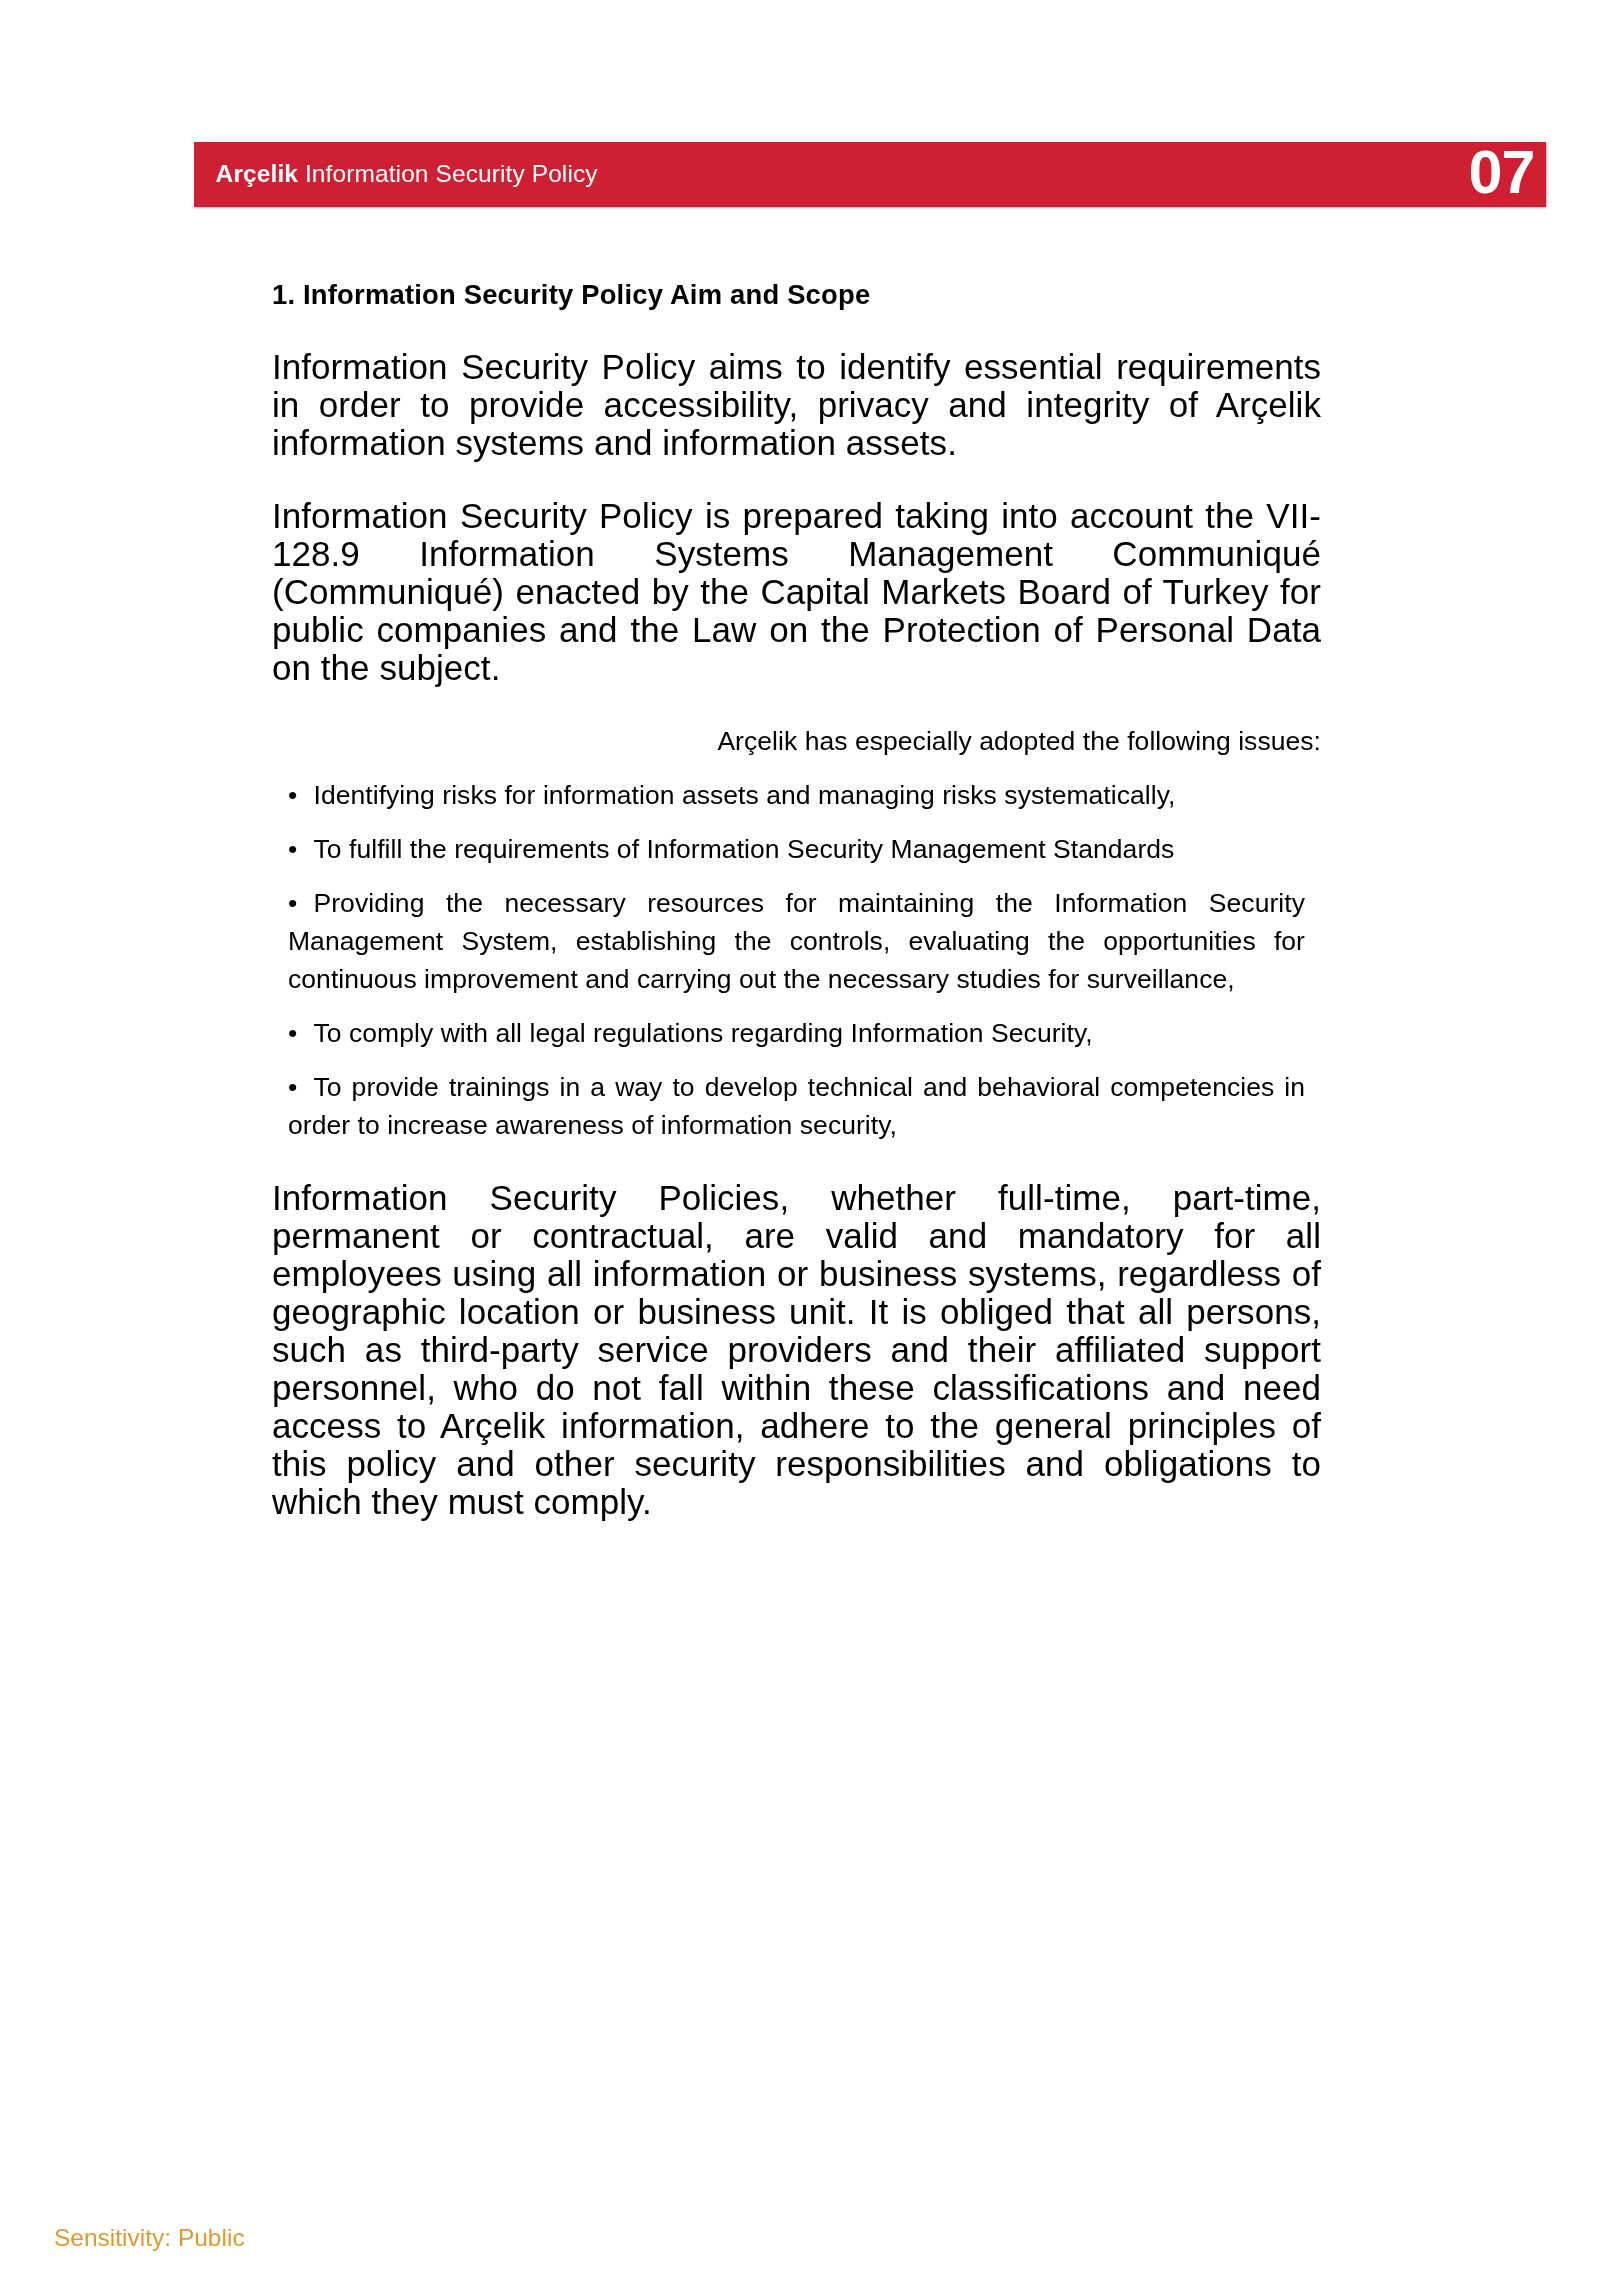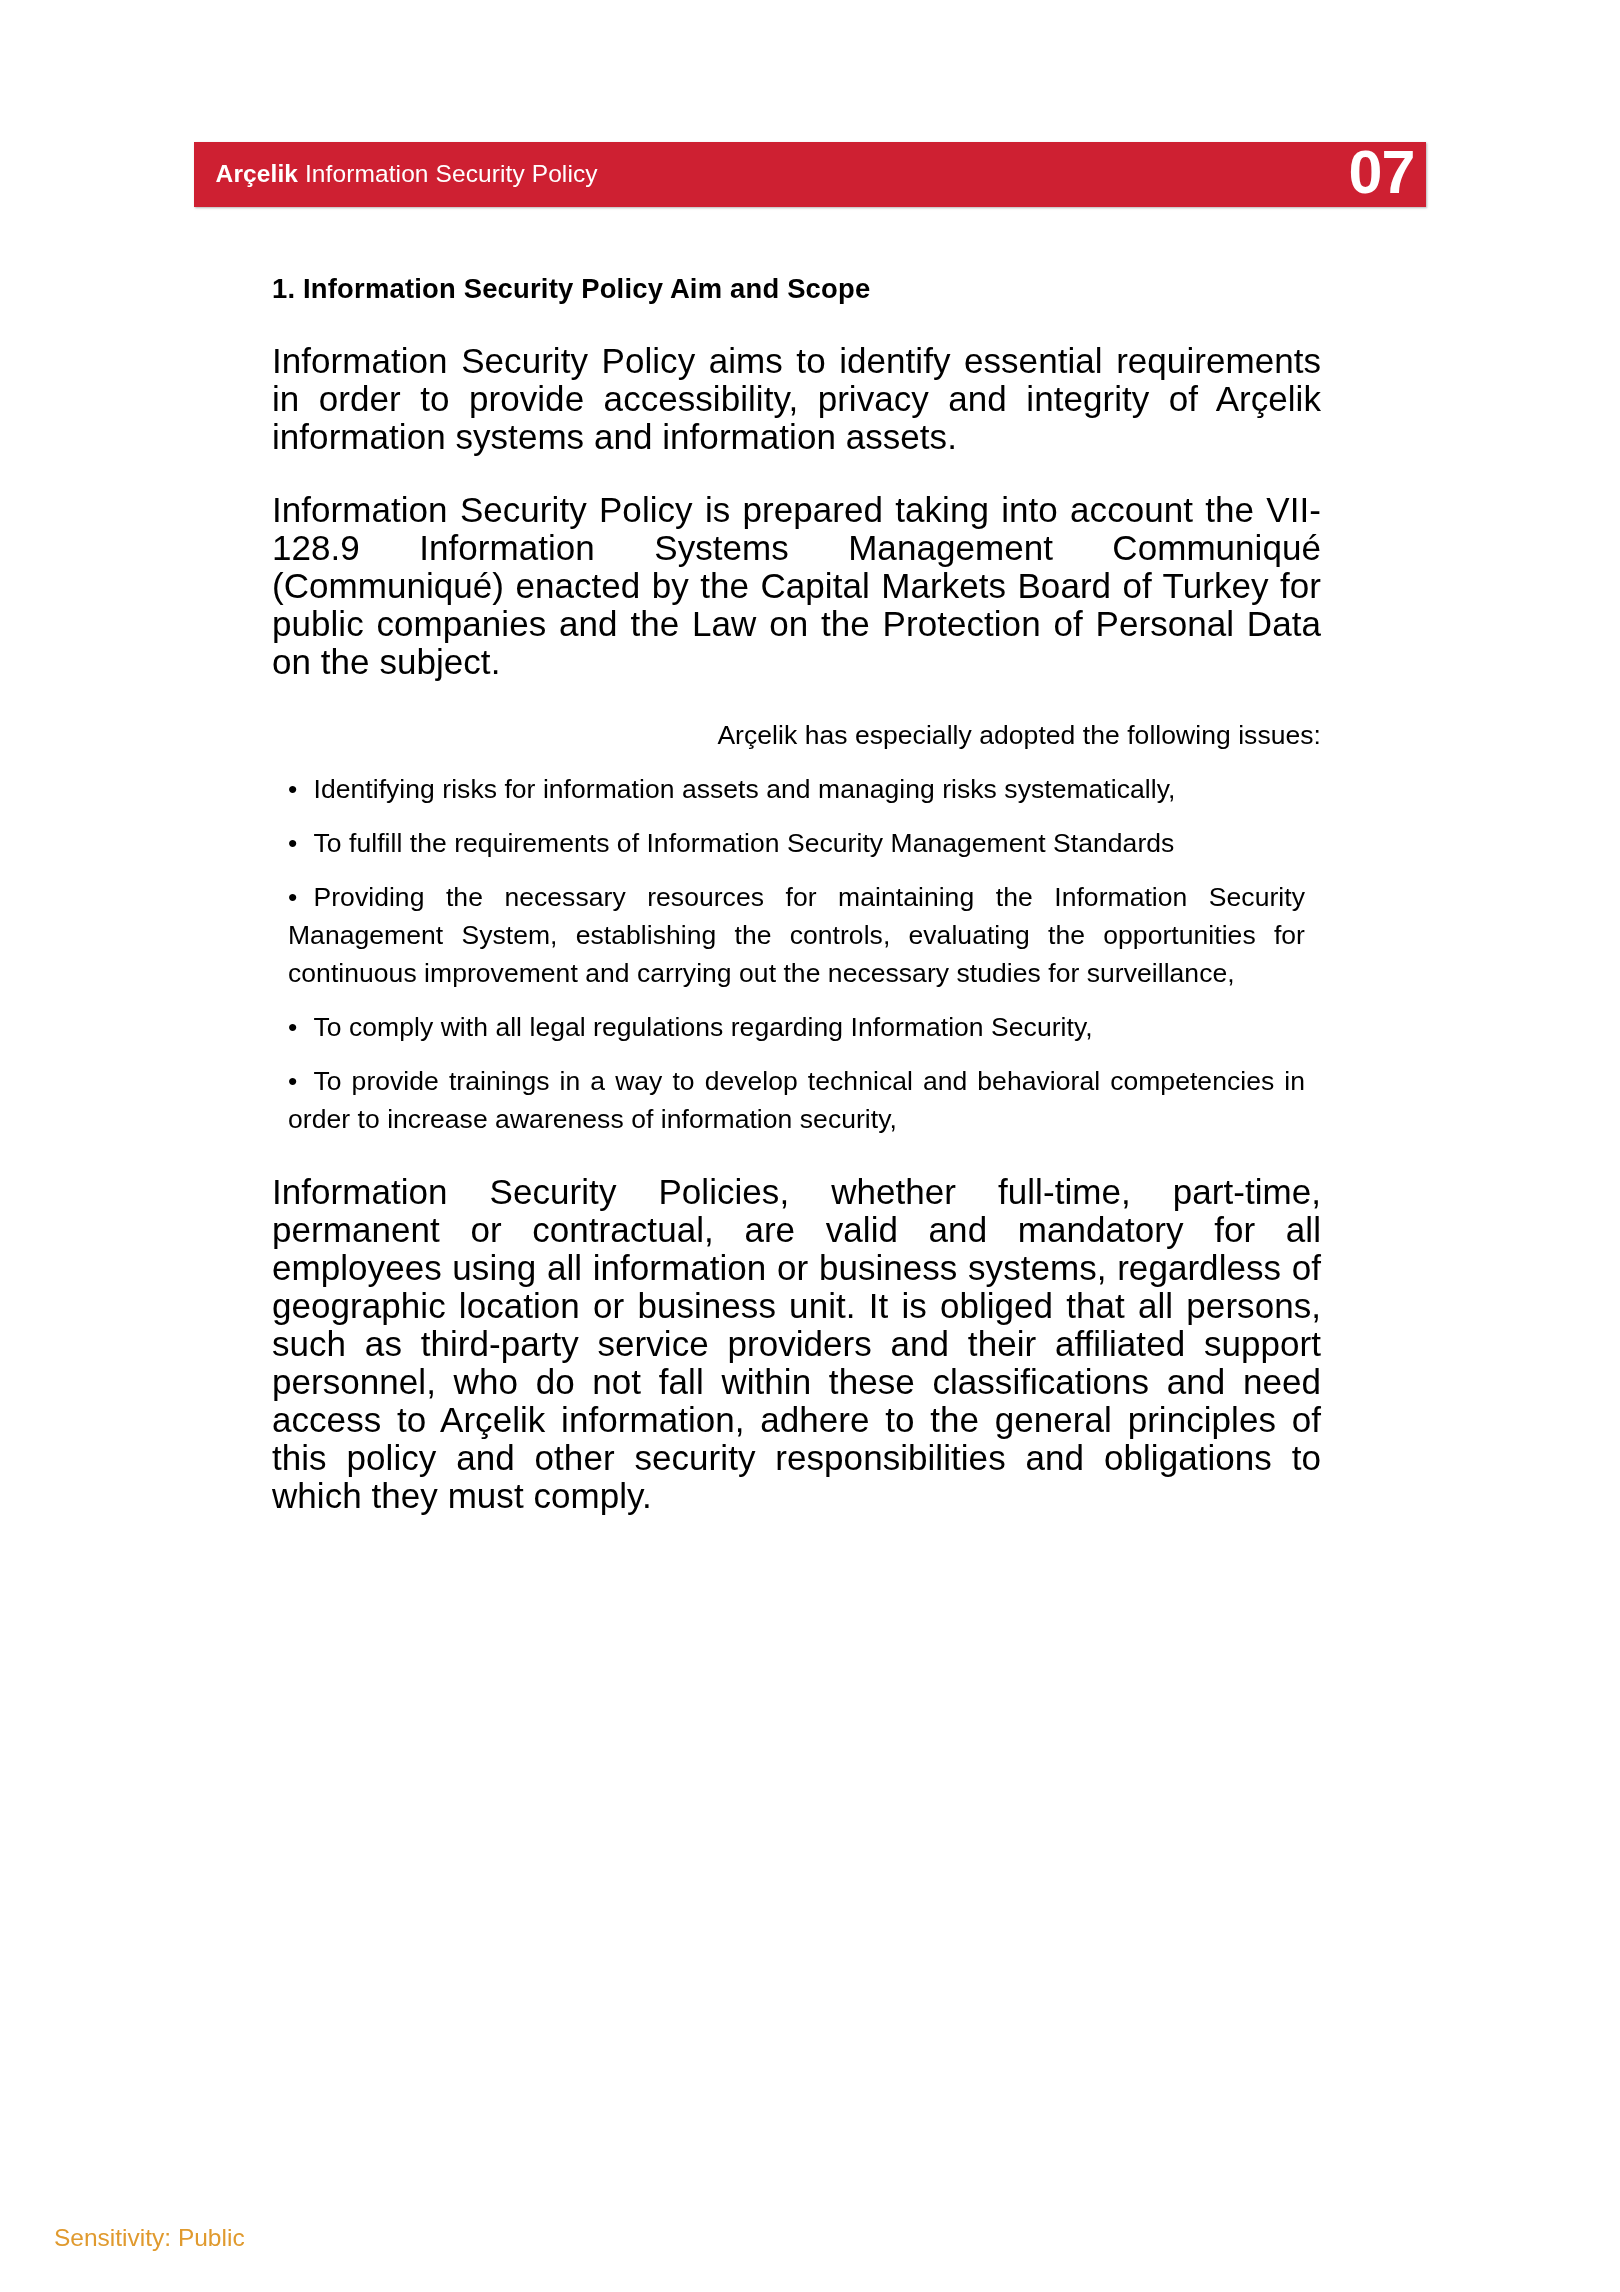--- a/index.html
+++ b/index.html
@@ -19,21 +19,21 @@
     height: 2293px;
     background: #ffffff;
     overflow: hidden;
   }
 
   
   .header-banner {
     position: absolute;
     left: 194px;
     top: 142px;
-    width: 1232px;
+    width: 1352px;
     height: 65px;
     background: #ce2032;
     box-shadow: 1px 1px 2px rgba(120,120,120,0.55);
     display: flex;
     align-items: center;
     justify-content: space-between;
     box-sizing: border-box;
     padding: 0 7.8px 0 21.6px;
   }
 
@@ -60,21 +60,21 @@
     line-height: 1;
     letter-spacing: -1px;
     padding-bottom: 3.9px;
     padding-right: 3.9px;
   }
 
   
   .content {
     position: absolute;
     left: 272px;
-    top: 271px;
+    top: 277px;
     width: 1049px;
   }
 
   .doc-heading {
     font-size: 27.4px;
     font-weight: bold;
     color: #000000;
     margin: 0 0 35px 0;
     line-height: 1.3;
     letter-spacing: 0.2px;

